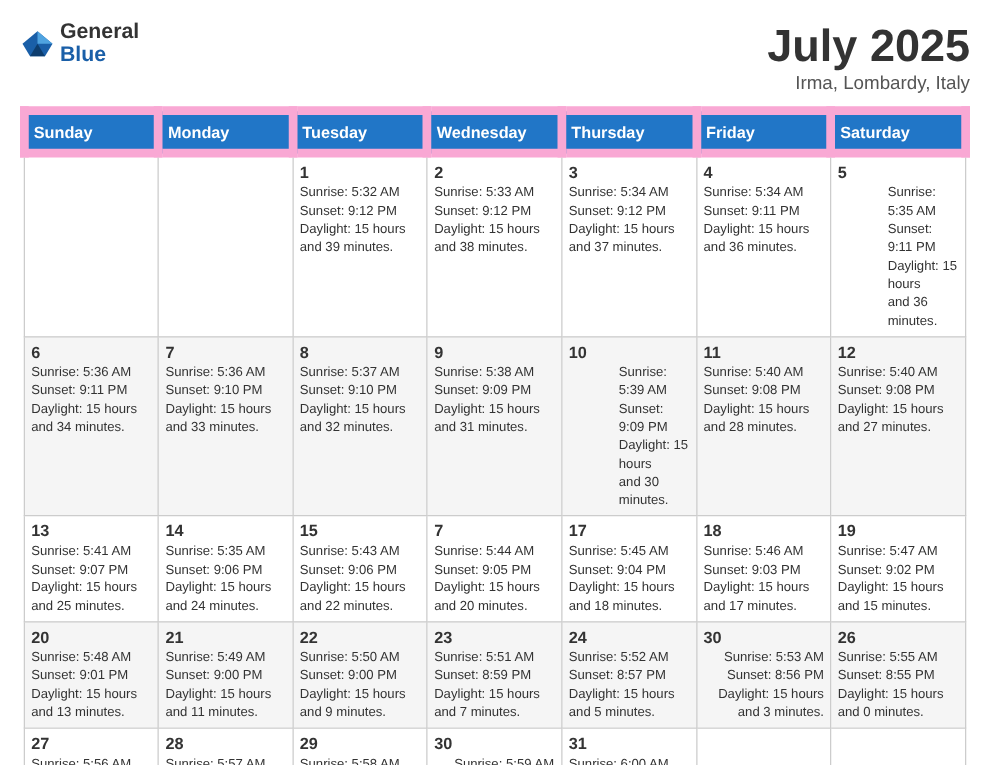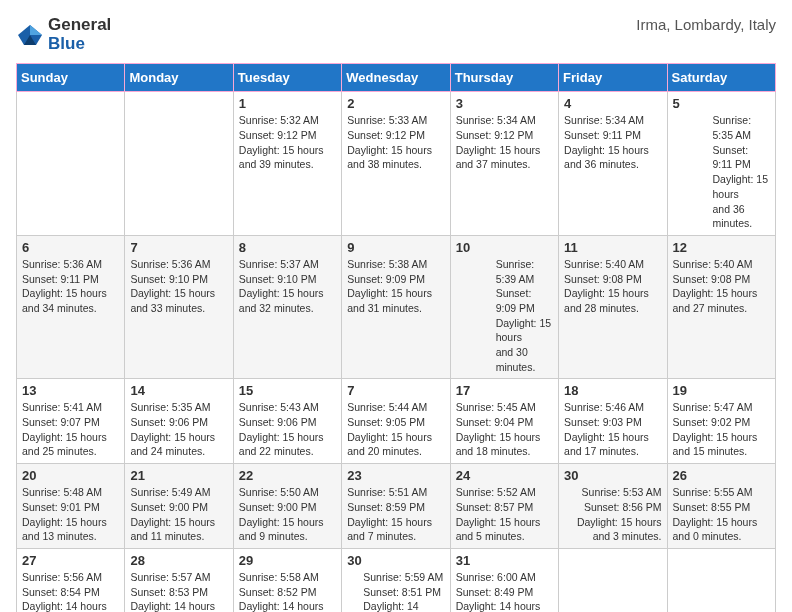--- a/index.html
+++ b/index.html
@@ -57,21 +57,21 @@
       border-collapse: collapse;
       border: 1px solid #ccc;
     }
     .calendar th {
       background-color: #2176c7;
       color: #fff;
       font-size: 13px;
       font-weight: bold;
       padding: 6px 4px;
       text-align: left;
-      border: 1px solid #f9a8d4;
+      border: 7px solid #f9a8d4;
     }
     .calendar td {
       vertical-align: top;
       border: 1px solid #ccc;
       padding: 4px 5px;
       width: 108px;
       min-height: 80px;
       font-size: 11px;
       color: #333;
       background: #fff;
@@ -104,20 +104,21 @@
       <polygon points="14,4 26,14 20,24 8,24 2,14" fill="#1a5fa8"></polygon>
       <polygon points="14,4 26,14 20,14 14,14" fill="#4fa3e0"></polygon>
       <polygon points="14,14 20,24 8,24" fill="#0d3d6e"></polygon>
     </svg>
     <div class="logo-text">
       <span class="logo-general">General</span>
       <span class="logo-blue">Blue</span>
     </div>
   </div>
   <div class="title-block">
+    <div class="month-title">July 2025</div>
     <div class="location">Irma, Lombardy, Italy</div>
   </div>
 </div>
 
 <table class="calendar">
   <thead>
     <tr>
     <th>Sunday</th>
         <th>Monday</th>
         <th>Tuesday</th>

